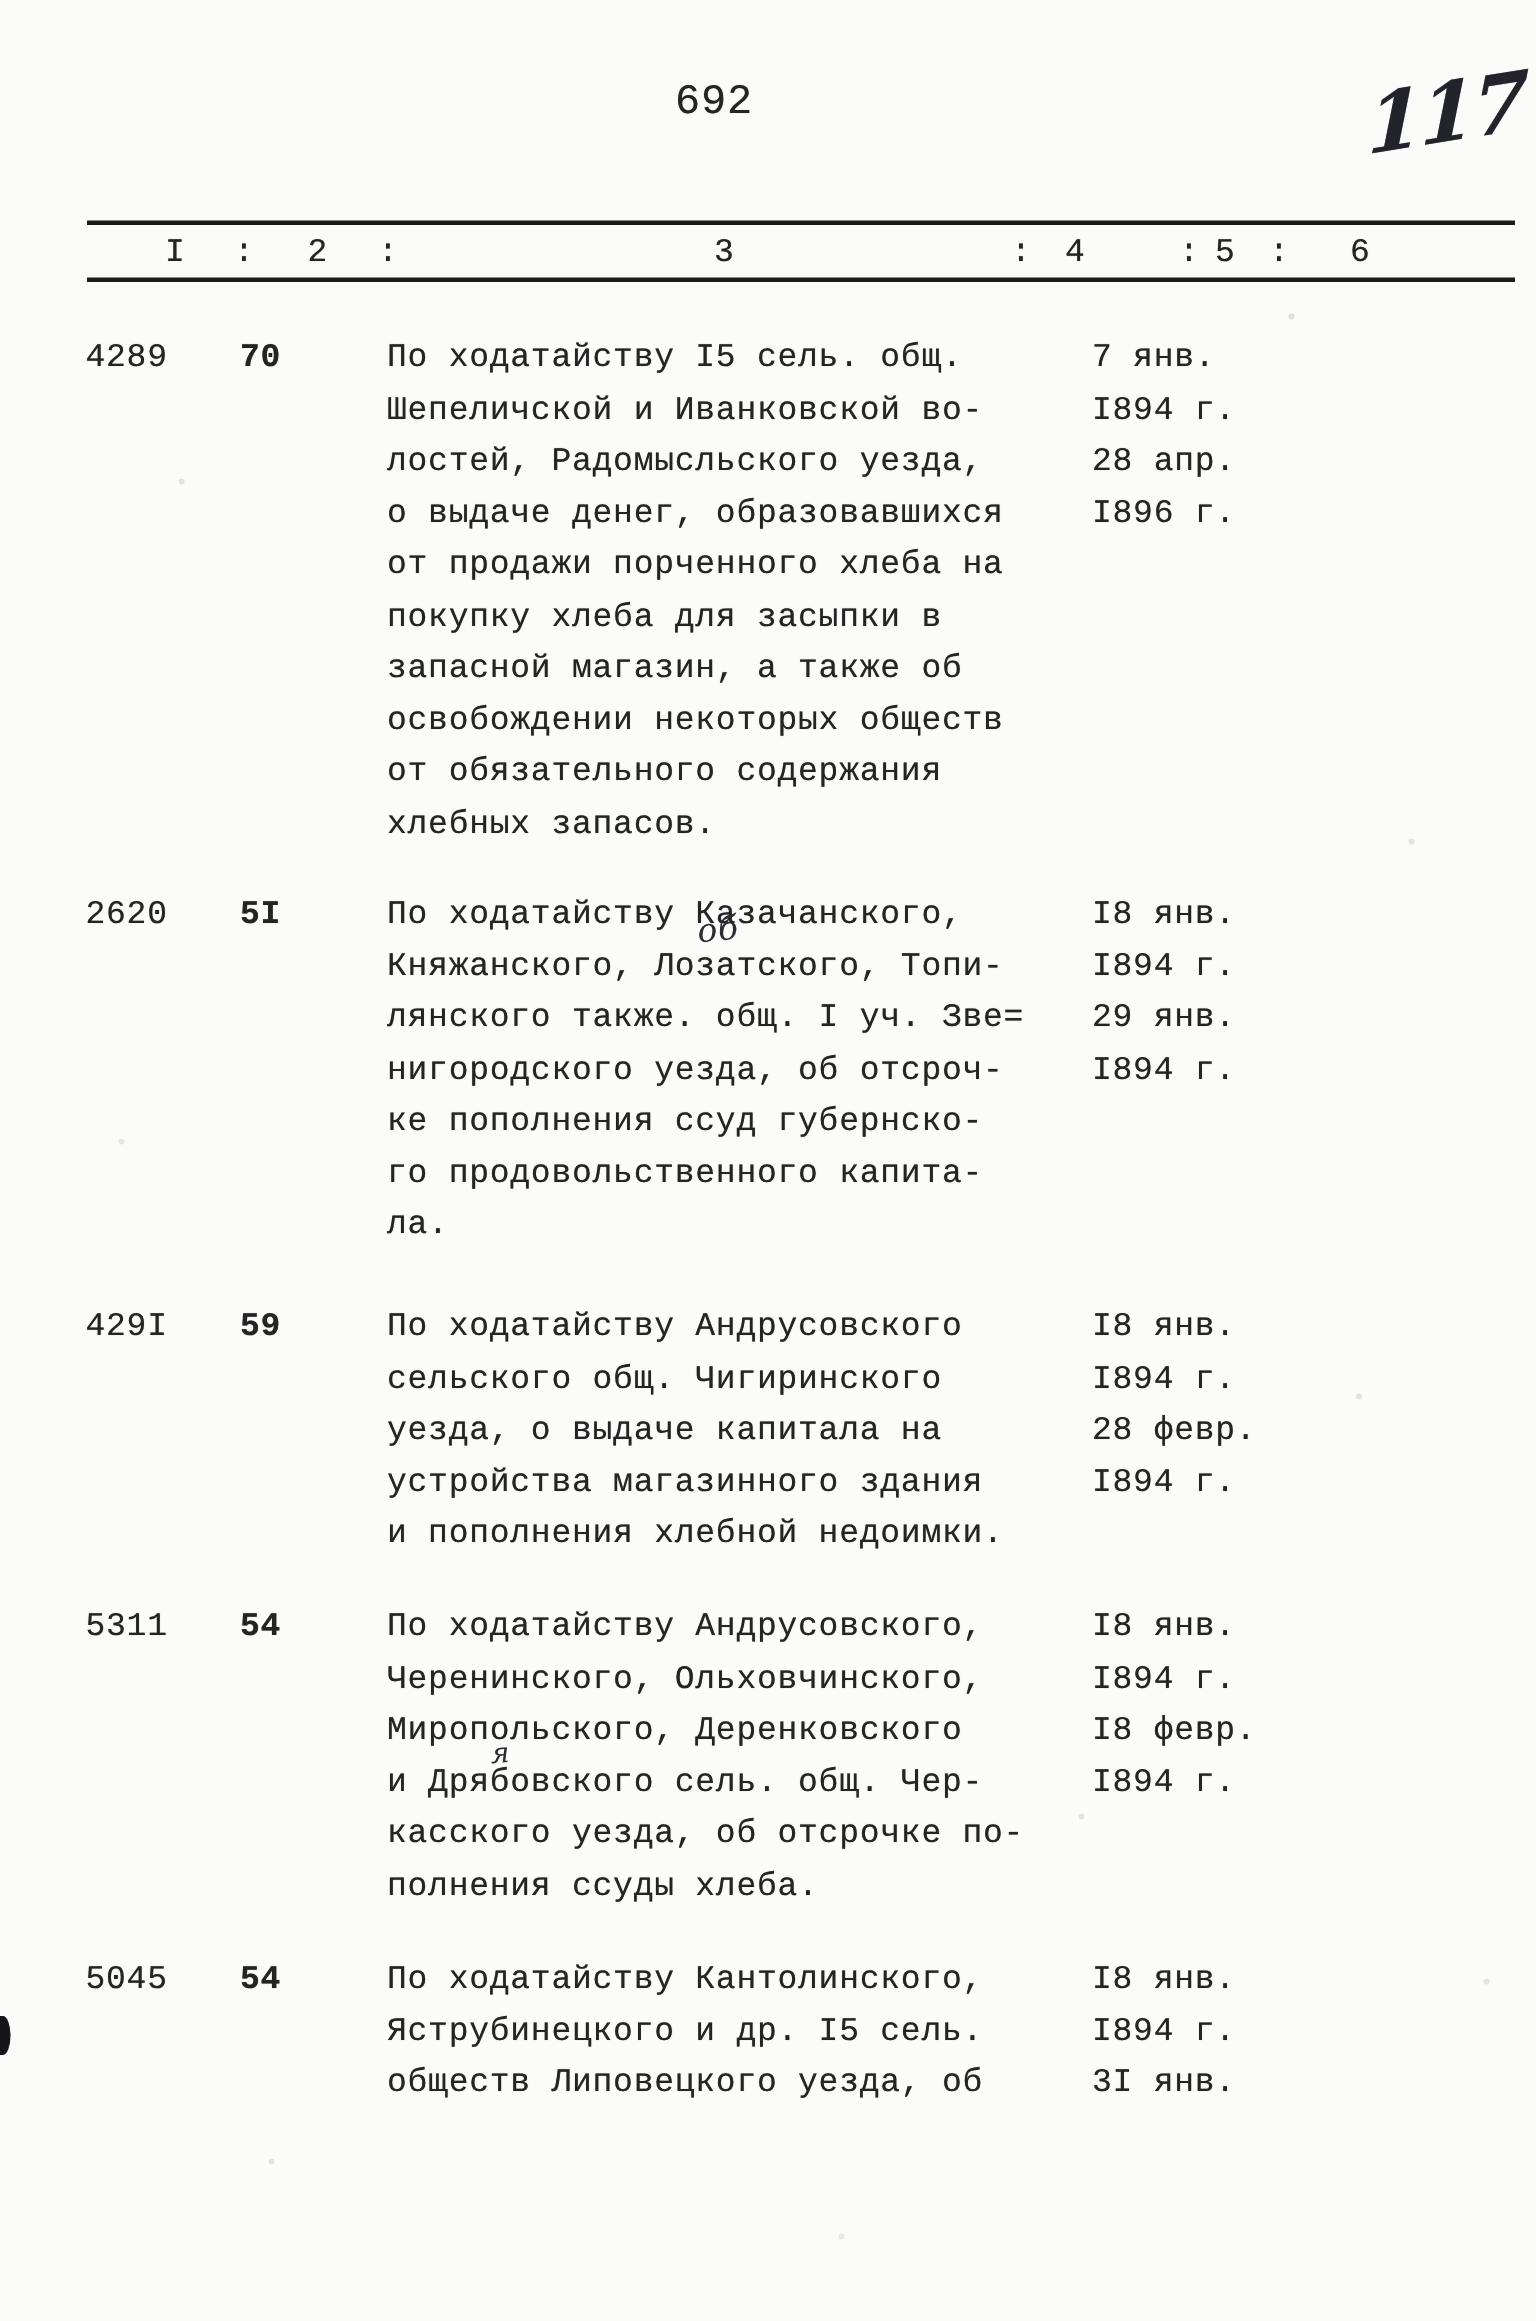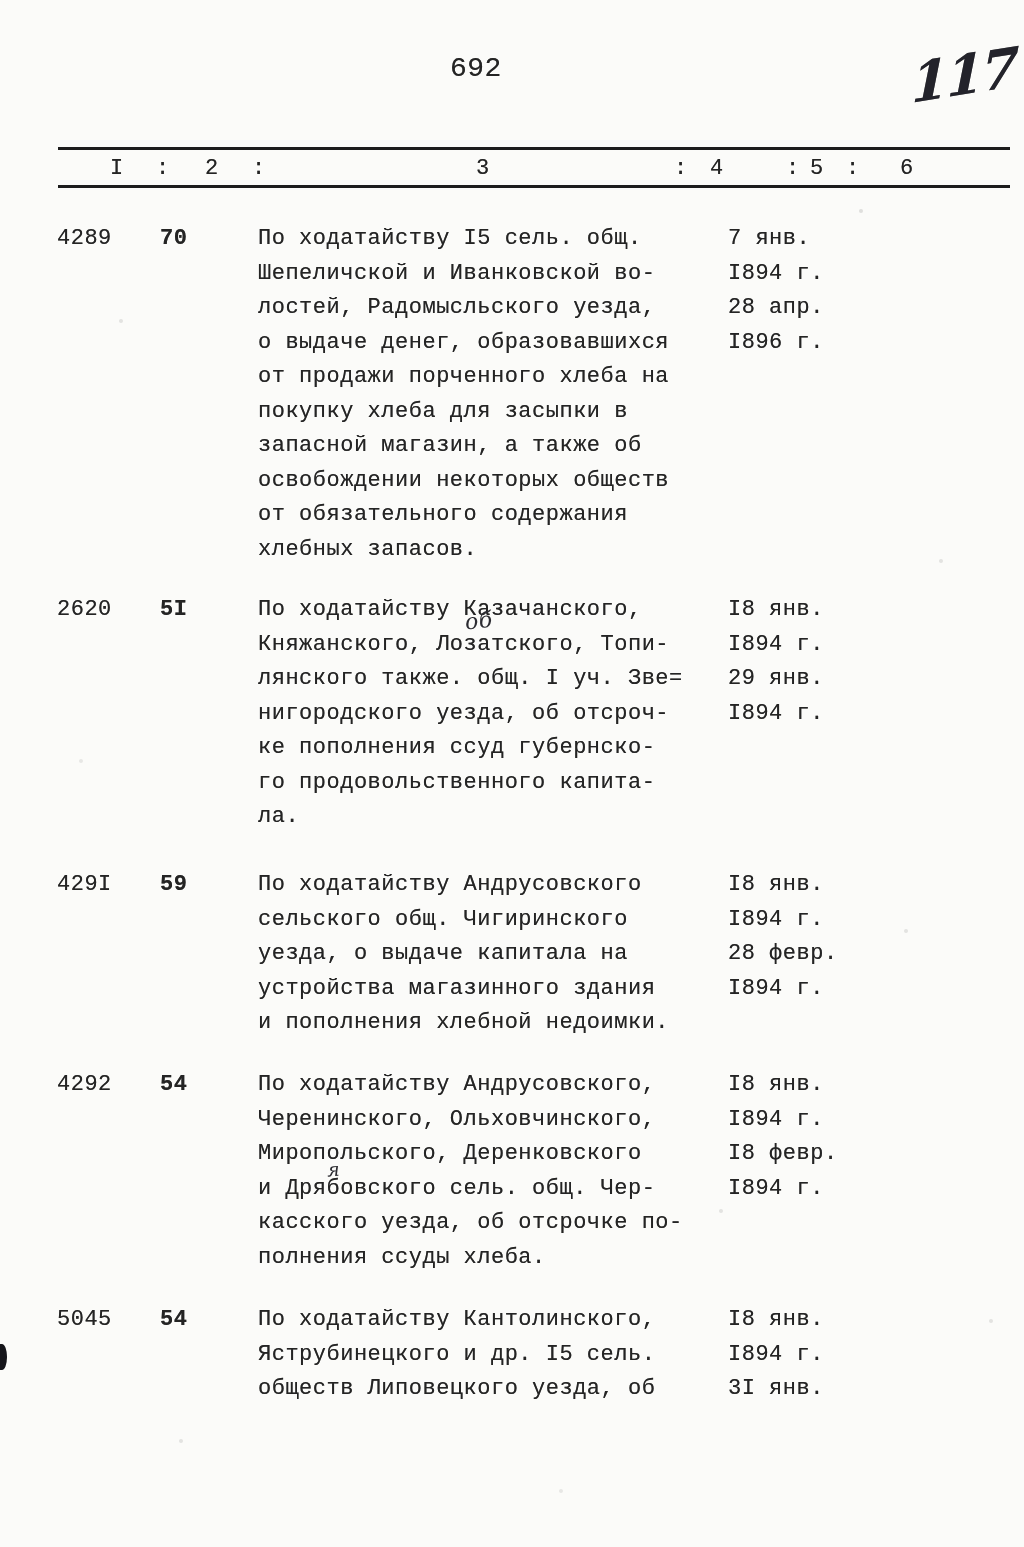--- a/index.html
+++ b/index.html
@@ -193,21 +193,21 @@
 уезда, о выдаче капитала на
 устройства магазинного здания
 и пополнения хлебной недоимки.</div>
     <div class="c4">I8 янв.
 I894 г.
 28 февр.
 I894 г.</div>
   </div>
 
   <div class="entry e3">
-    <span class="c1">4292</span>
+    <span class="c1">5311</span>
     <span class="c2">54</span>
     <div class="c3">По ходатайству Андрусовского,
 Черенинского, Ольховчинского,
 Миропольского, Деренковского
 и Дрябовского сель. общ. Чер-
 касского уезда, об отсрочке по-
 полнения ссуды хлеба.</div>
     <div class="c4">I8 янв.
 I894 г.
 I8 февр.

